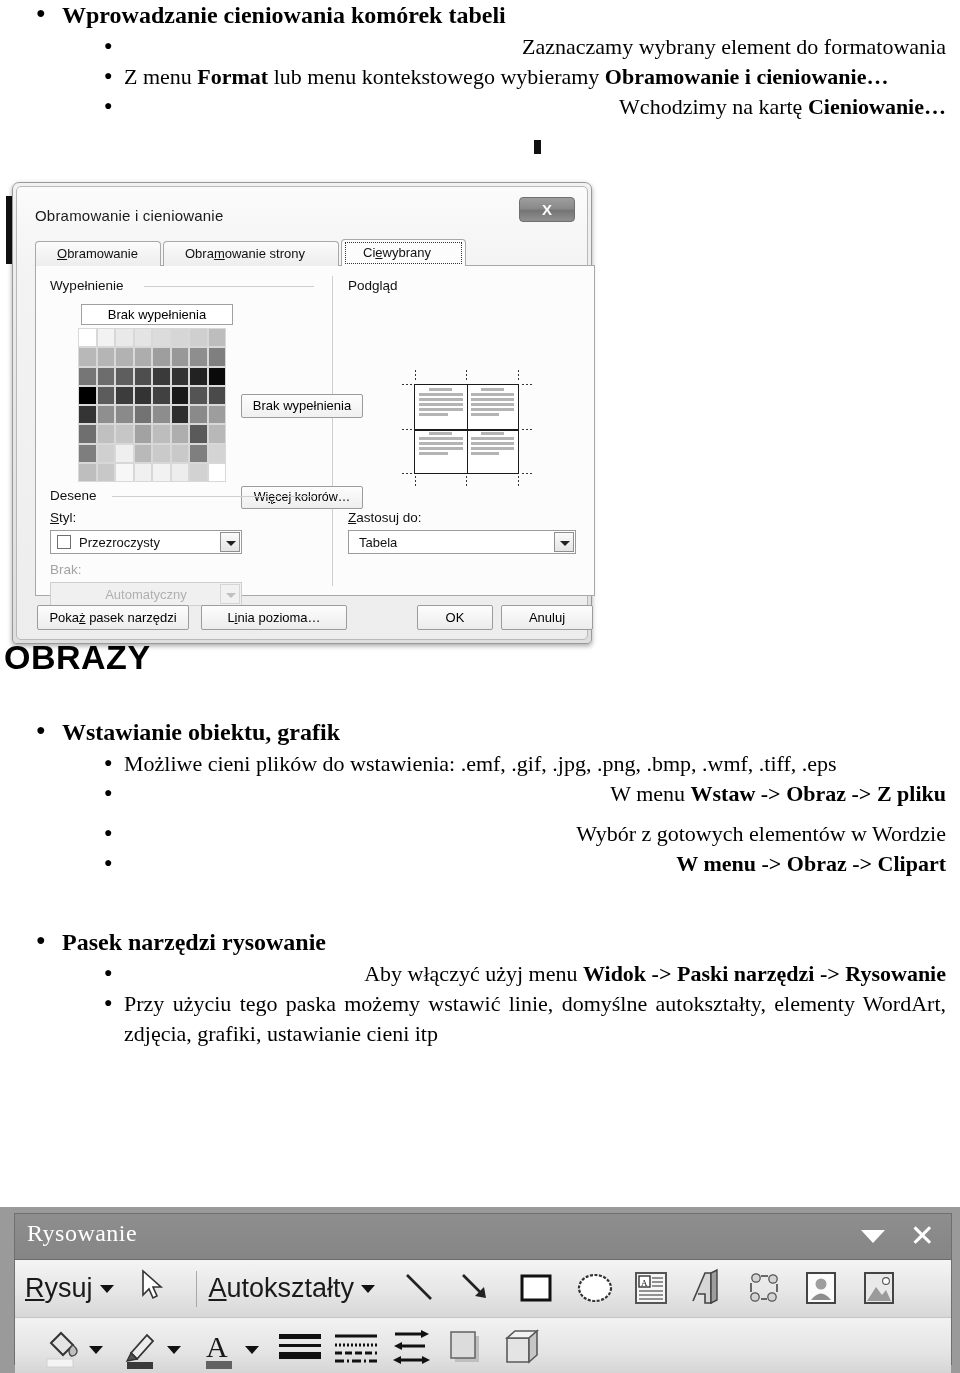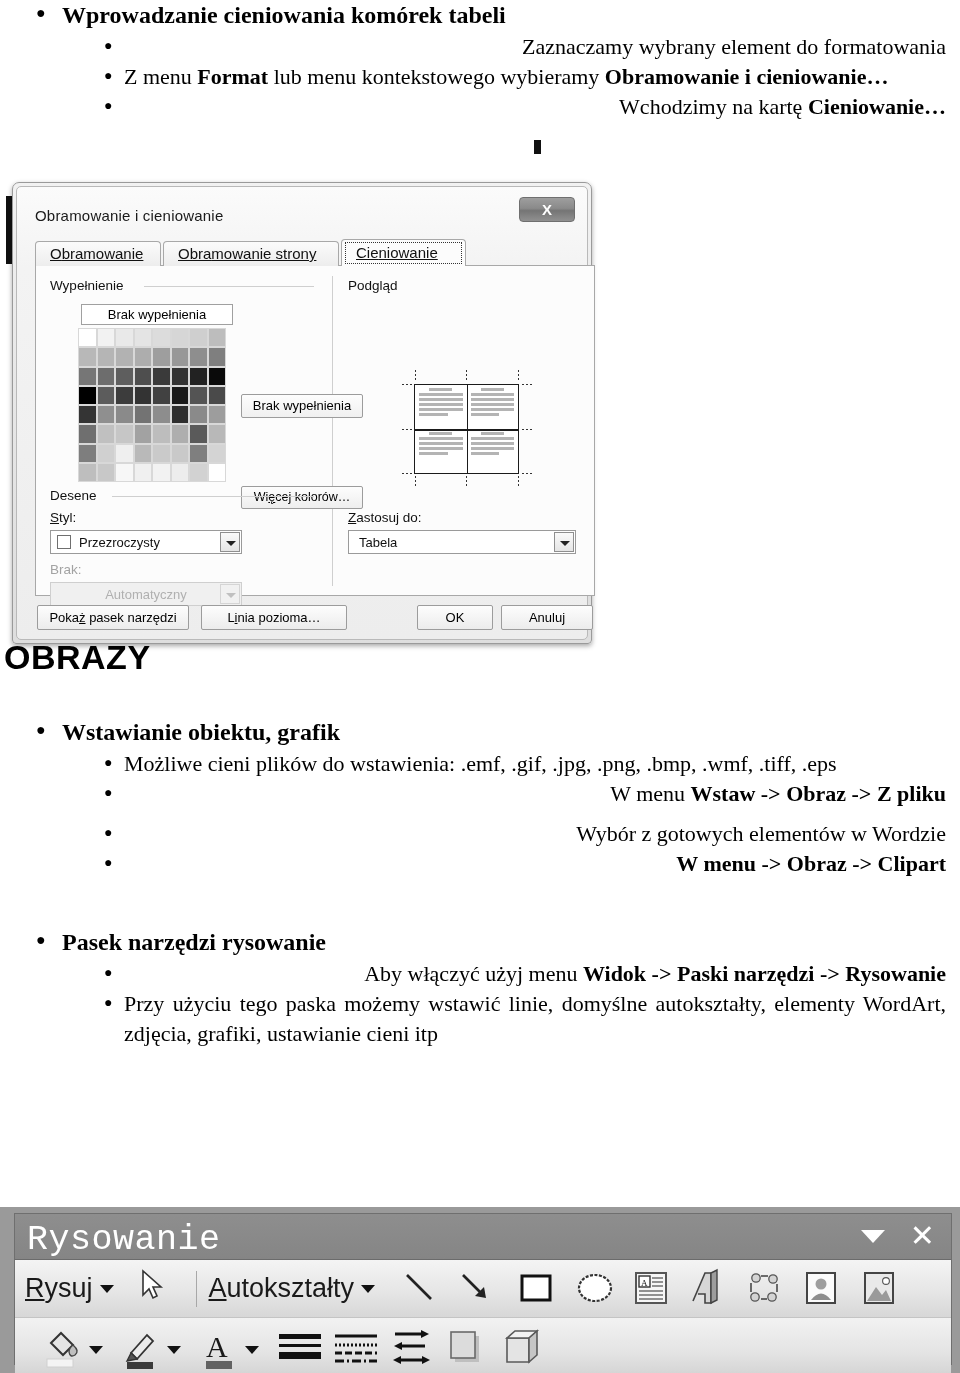--- a/index.html
+++ b/index.html
@@ -138,27 +138,26 @@
   }
   .tab {
     position:absolute;
     top:2px;
     height:25px;
     background:linear-gradient(180deg,#fbfbfb,#ededed);
     border:1px solid #a8a8a8;
     border-bottom:none;
     border-radius:4px 4px 0 0;
     font-family:"Liberation Sans", sans-serif;
-    font-size:15px;
+    font-size:13px;
     line-height:24px;
-    padding:0 14px;
+    padding:0 21px;
     color:#111;
     cursor:pointer;
     white-space:nowrap;
-    text-decoration:underline;
   }
   .tab.active {
     background:#fcfcfc;
     border-bottom:1px solid #fcfcfc;
     top:0; height:28px; line-height:26px;
   }
   .tab .u { text-decoration:underline; }
   .tab.active .focusbox {
     position:absolute; left:3px; top:2px; right:3px; bottom:2px;
     border:1px dotted #333;
@@ -326,22 +325,22 @@
   }
   .tb-inner { width:100%; height:100%; border:1px solid #6f6f6f; background:#e9e9e9; }
   .tb-title {
     position:relative;
     height:46px;
     background:linear-gradient(180deg,#8e8e8e 0%, #858585 100%);
     border-bottom:1px solid #6b6b6b;
   }
   .tb-title .t {
     position:absolute; left:12px; top:6px;
-    font-family:Liberation Mono, monospace;
-    font-size:35px;
+    font-family:Liberation Serif, serif;
+    font-size:24px;
     color:#fff;
     letter-spacing:.5px;
   }
   .tb-caret {
     position:absolute; right:66px; top:16px;
     width:0;height:0;
     border-left:12px solid transparent;
     border-right:12px solid transparent;
     border-top:13px solid #fff;
     cursor:pointer;
@@ -406,21 +405,21 @@
     <div class="dlg-body">
 
       <div class="tabstrip">
         <div class="tab" style="left:0; width:126px;">
           <span class="u">O</span><span>bramowanie</span>
         </div>
         <div class="tab" style="left:128px; width:176px;">
           <span>Obra</span><span class="u">m</span><span>owanie strony</span>
         </div>
         <div class="tab active" style="left:306px; width:125px;">
-          <span>Ci</span><span class="u">e</span><span>niowanie</span>
+          <span>Ci</span><span class="u">e</span><span>wybrany</span>
           <span class="focusbox"></span>
         </div>
       </div>
 
       <div class="tabpanel">
         <div class="panel-split"></div>
 
         <div class="grp-label" style="left:14px; top:12px;">Wypełnienie</div>
         <div class="grp-rule" style="left:108px; top:20px; width:170px;"></div>
 

